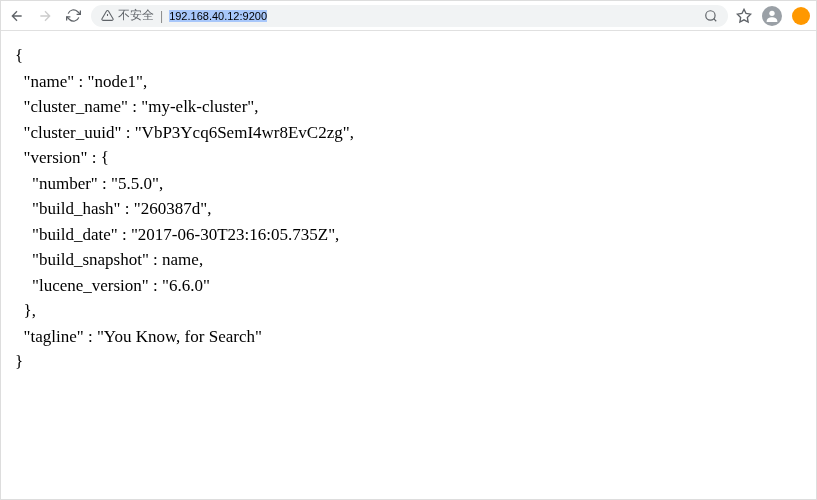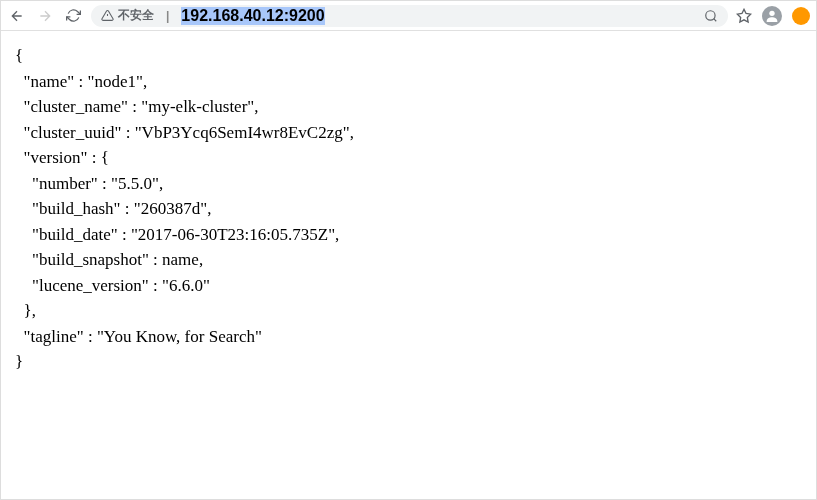--- a/index.html
+++ b/index.html
@@ -38,33 +38,32 @@
       color: #5f6368;
     }
     .url-field {
       flex: 1;
       display: flex;
       align-items: center;
       height: 22px;
       background: #f1f3f4;
       border-radius: 11px;
       padding: 0 10px;
-      gap: 12px;
+      gap: 6px;
       font-size: 12px;
-      font-weight: bold;
     }
     .security-warning {
       display: flex;
       align-items: center;
       color: #5f6368;
       gap: 4px;
     }
     .url-text {
       color: #000;
-      font-size: 16px;
+      font-size: 11px;
     }
     .url-text.selected {
       background: #a8c7fa;
       color: #000;
     }
     .separator {
       color: #888;
     }
     .url-right {
       margin-left: auto;

